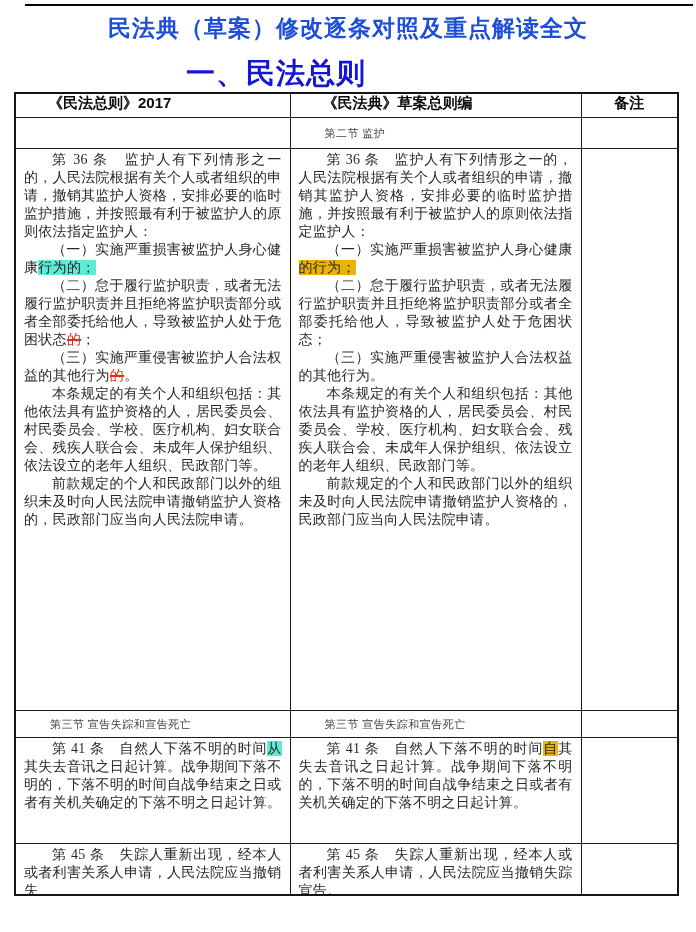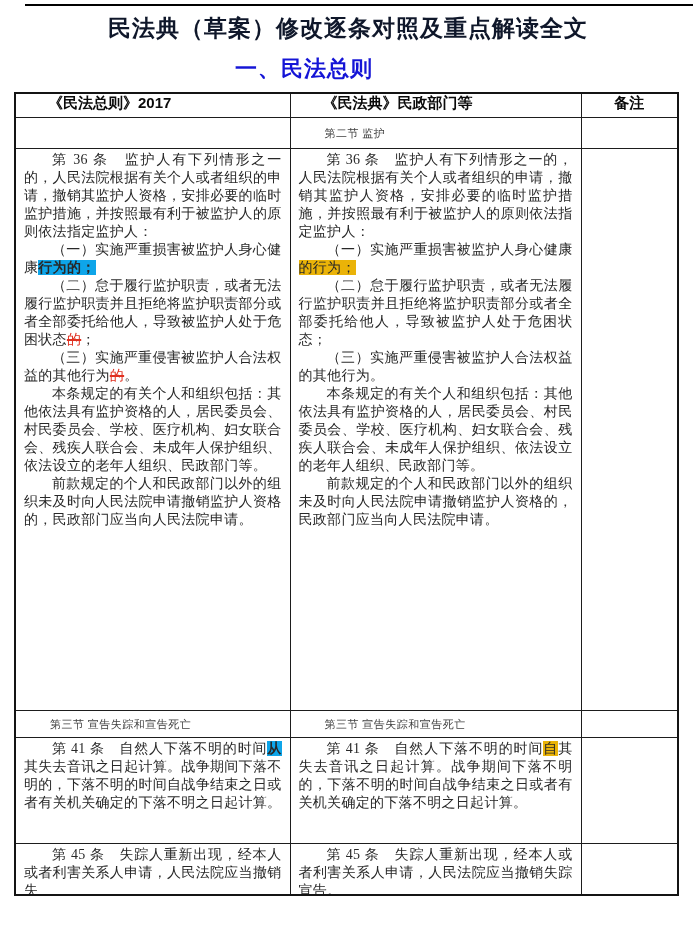--- a/index.html
+++ b/index.html
@@ -6,26 +6,26 @@
   html,body{margin:0;padding:0;}
   body{
     width:696px;height:932px;position:relative;background:#ffffff;
     font-family:"Liberation Serif","DejaVu Serif",serif;
     color:#282828;overflow:hidden;
   }
   .top-rule{position:absolute;left:25px;top:4px;width:668px;height:2px;background:#000;}
   .doc-title{
     position:absolute;top:13px;left:0;width:696px;text-align:center;
     font-family:"Liberation Sans","DejaVu Sans",sans-serif;
-    font-weight:bold;font-size:23px;color:#0f172a;letter-spacing:1px;
+    font-weight:bold;font-size:23px;color:#1d4ed8;letter-spacing:1px;
   }
   .doc-subtitle{
     position:absolute;top:54px;left:0;width:552px;text-align:center;
     font-family:"Liberation Sans","DejaVu Sans",sans-serif;
-    font-weight:bold;font-size:22px;color:#1515d6;letter-spacing:1px;padding-left:28px;
+    font-weight:bold;font-size:29px;color:#1515d6;letter-spacing:1px;
   }
   table.cmp{
     position:absolute;left:14px;top:92px;width:663px;
     border-collapse:collapse;table-layout:fixed;
     border:2px solid #141414;
   }
   td{border:1px solid #1d1d1d;padding:0;vertical-align:top;}
   .cellwrap{box-sizing:border-box;overflow:hidden;}
   
   .colhead,.chapter{
@@ -40,21 +40,21 @@
     font-weight:bold;font-size:15px;color:#0a0a0a;
   }
   .section{
     display:flex;align-items:center;
     font-size:11px;color:#3f3f3f;padding-left:34px;letter-spacing:0.5px;
   }
   .empty{}
   
   .bodycell{padding:2px 8px 0 8px;font-size:14px;line-height:18px;letter-spacing:0.3px;}
   .para{text-indent:2em;text-align:justify;}
-  .hl-green{background:#0ea5e9;font-weight:bold;}
+  .hl-green{background:#5eead4;}
   .hl-yellow{background:#eab308;}
   .strike-red{color:#e03020;text-decoration:line-through;text-decoration-thickness:1.5px;}
 </style>
 </head>
 <body>
 
 <div class="top-rule"></div>
 <div class="doc-title">民法典（草案）修改逐条对照及重点解读全文</div>
 <div class="doc-subtitle">一、民法总则</div>
 
@@ -66,21 +66,21 @@
     </colgroup>
   <tbody>
       <tr>
         <td>
           <div class="cellwrap colhead" style="height: 23px;">
             <span>《民法总则》2017</span>
           </div>
         </td>
         <td>
           <div class="cellwrap colhead" style="height: 23px;">
-            <span>《民法典》民政部门等</span>
+            <span>《民法典》草案总则编</span>
           </div>
         </td>
         <td>
           <div class="cellwrap colhead-center" style="height: 23px;">
             <span>备注</span>
           </div>
         </td>
       </tr>
       <tr>
         <td>

